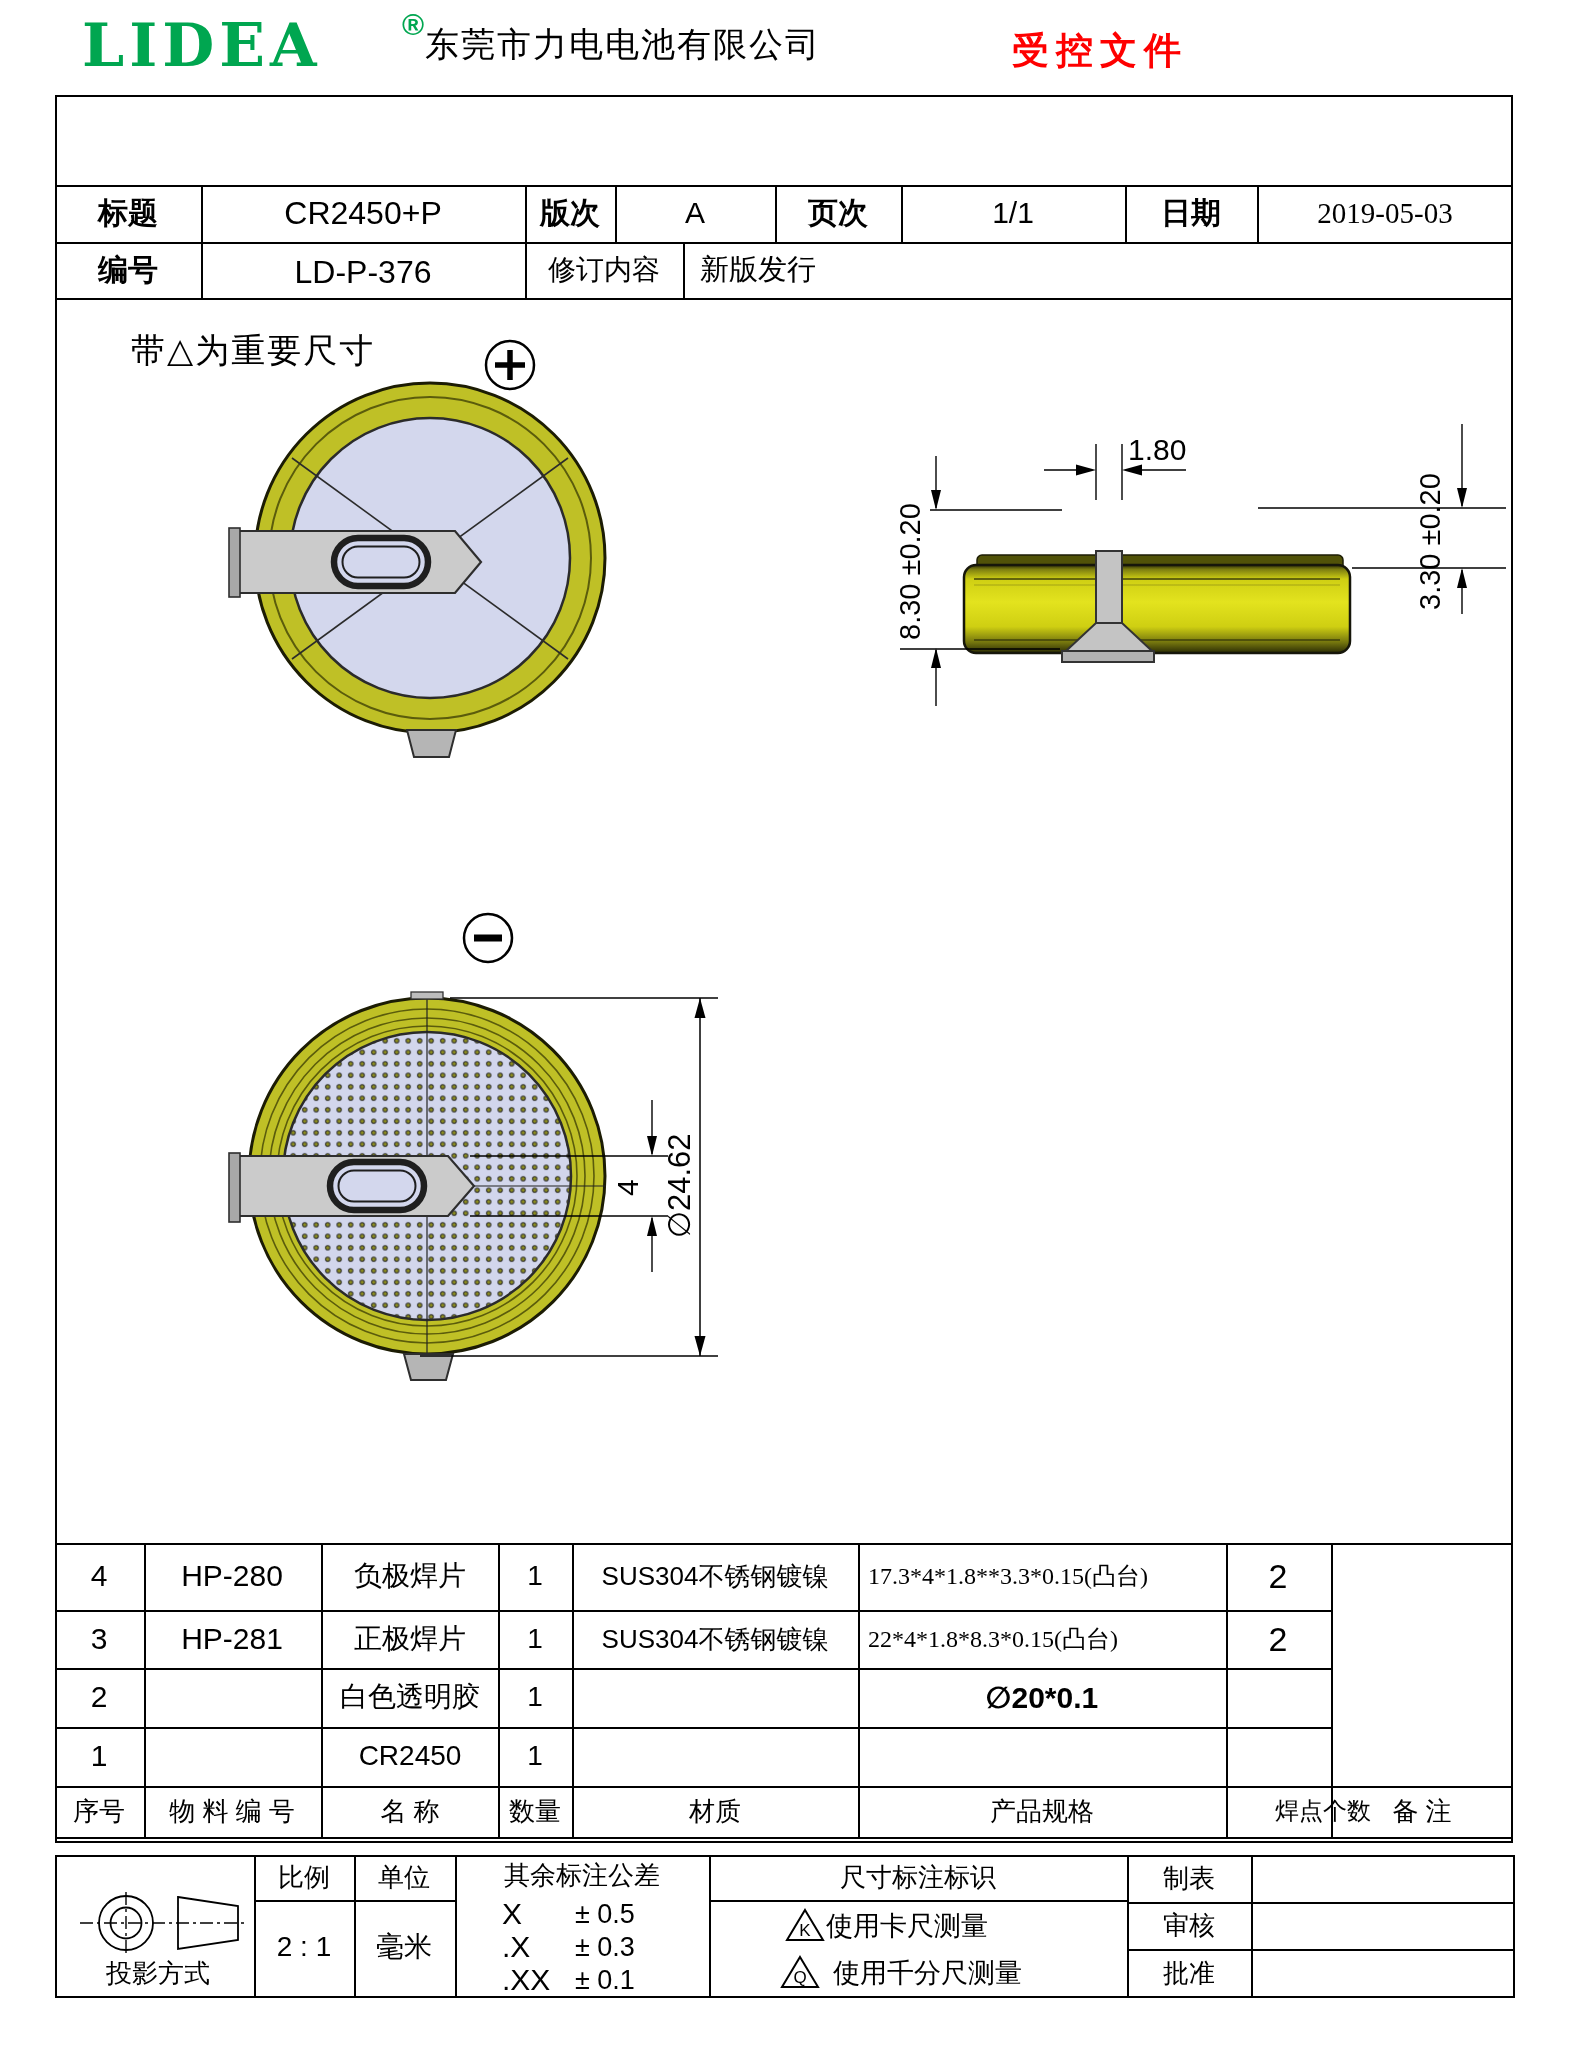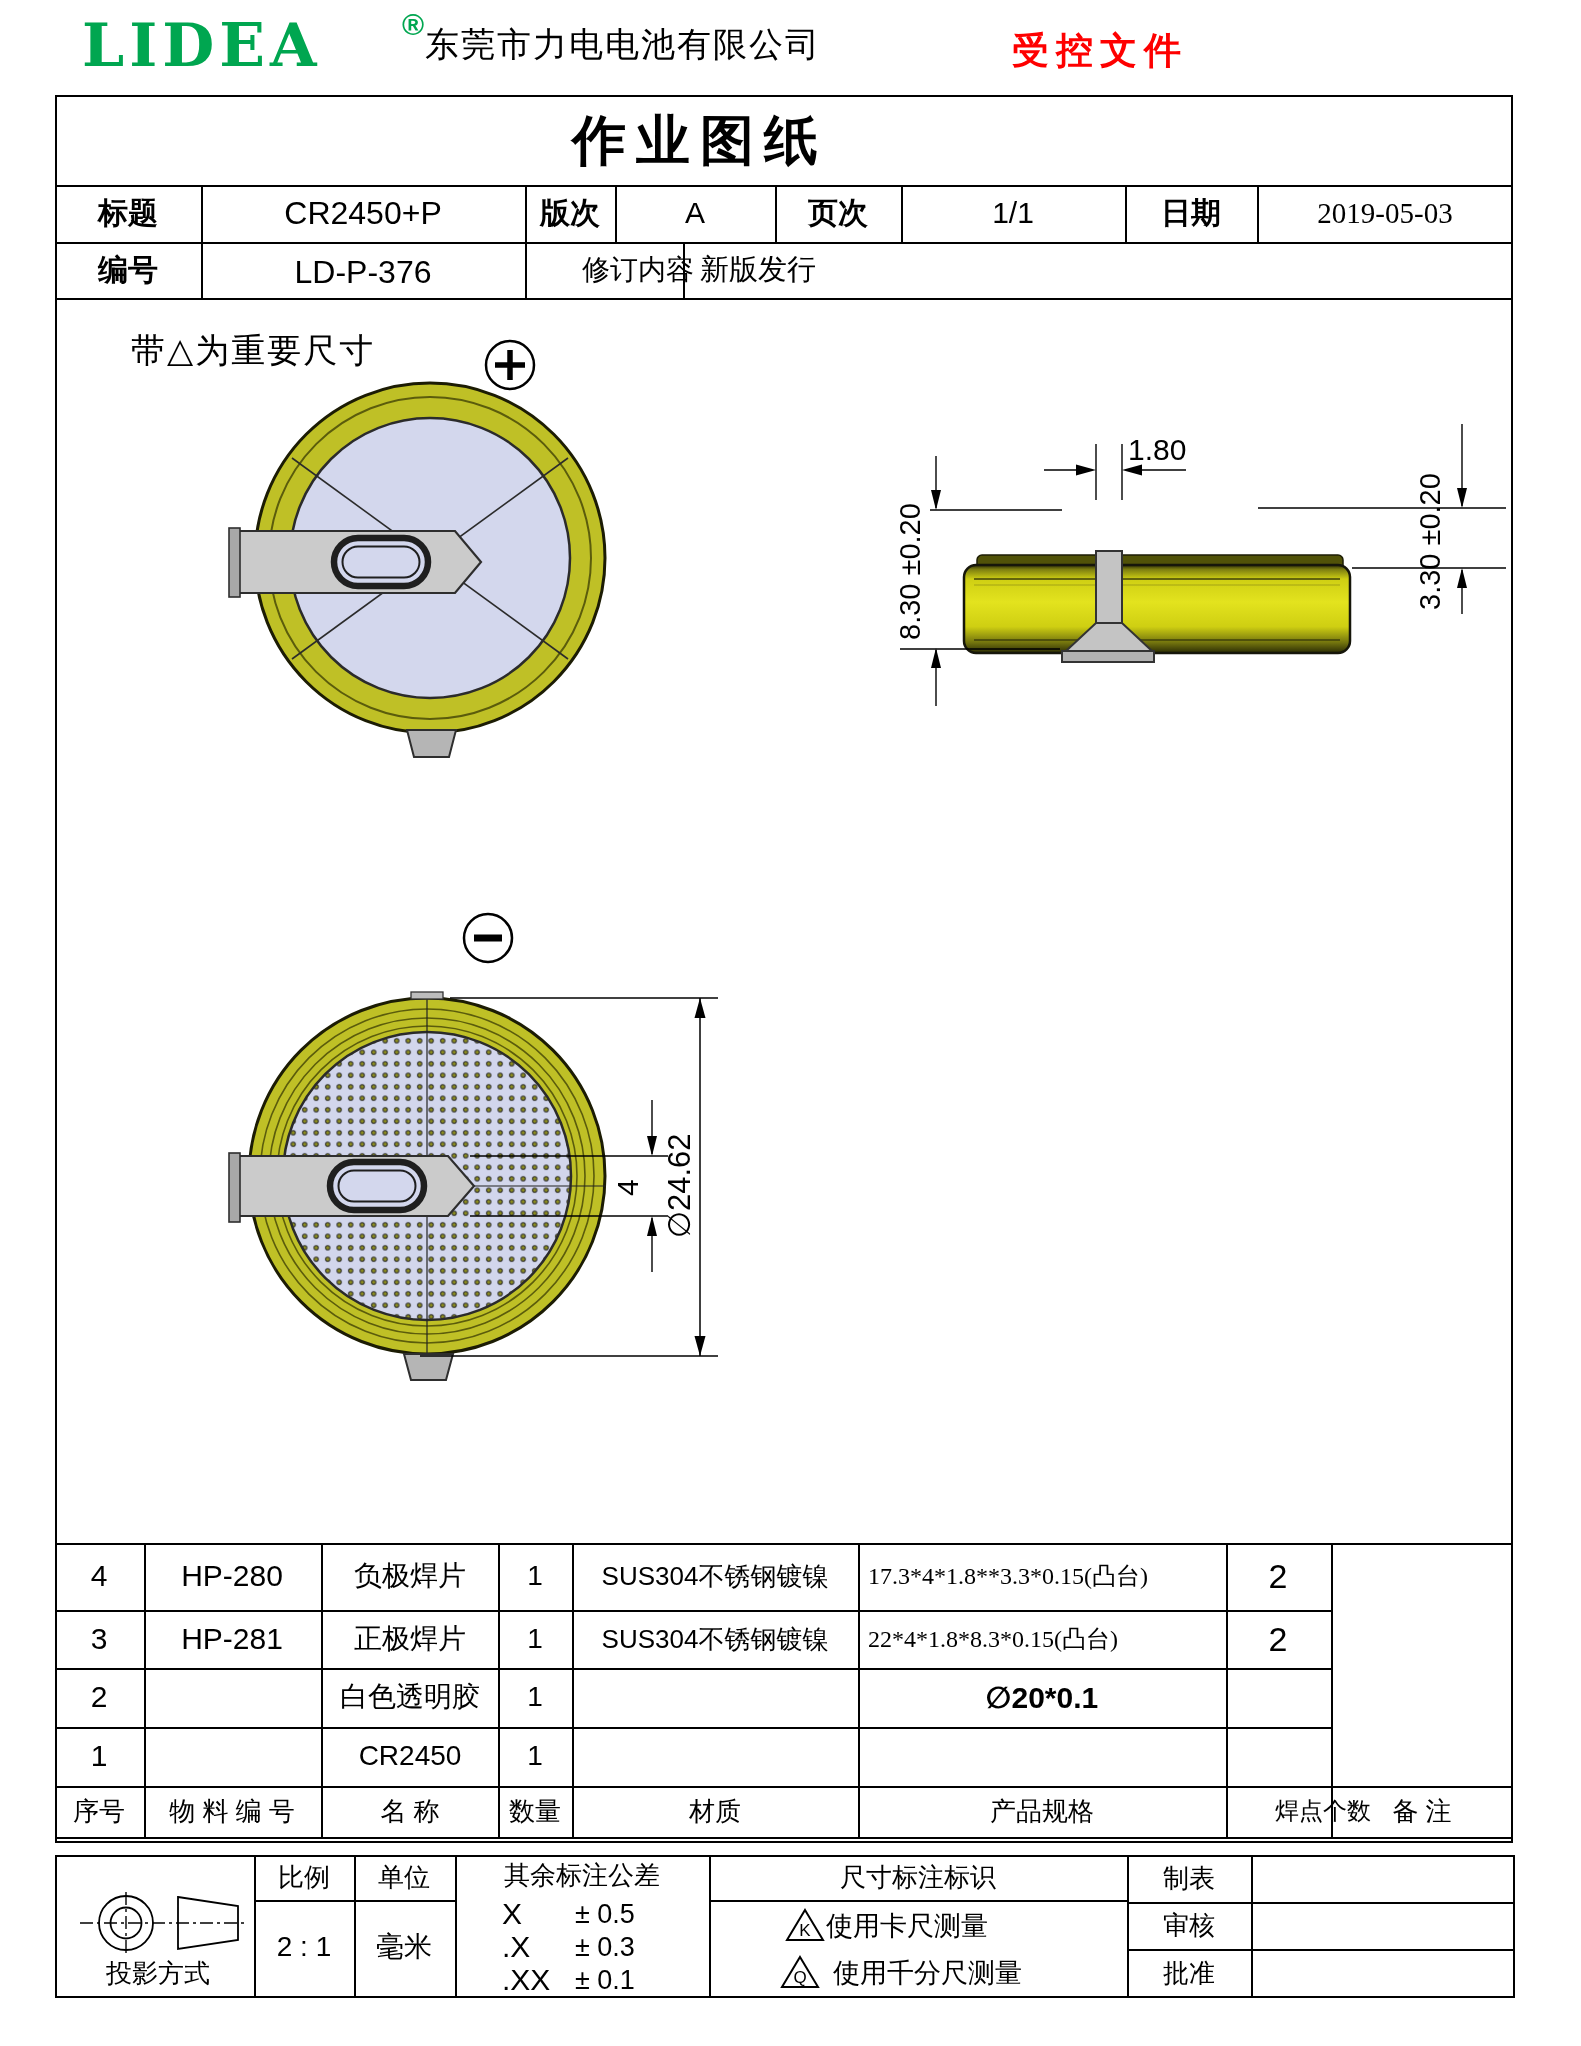--- a/index.html
+++ b/index.html
@@ -22,21 +22,20 @@
   <div class="t b" style="left:82px;top:10px;font-size:60px;letter-spacing:5px;color:#00a650;font-family:'DejaVu Serif','Liberation Serif',serif;">LIDEA</div>
   <div class="t b" style="left:402px;top:8px;font-size:30px;color:#00a650;">®</div>
   <div class="t" style="left:425px;top:22px;font-size:34px;letter-spacing:2px;">东莞市力电电池有限公司</div>
   <div class="t b song" style="left:1012px;top:26px;font-size:37px;letter-spacing:7px;color:#fe0000;">受控文件</div>
 
   <div class="hl" style="left:55px;top:95px;width:1458px;"></div>
   <div class="vl" style="left:55px;top:95px;height:1748px;"></div>
   <div class="vl" style="left:1511px;top:95px;height:1748px;"></div>
   <div class="hl" style="left:55px;top:1841px;width:1458px;"></div>
 
-  <div class="t b c" style="left:700px;top:141px;font-size:54px;letter-spacing:10px;">作业图纸</div>
   <div class="hl" style="left:55px;top:185px;width:1458px;"></div>
 
   <div class="t b c" style="left:128px;top:213px;font-size:30px;">标题</div>
   <div class="t c" style="left:363px;top:213px;font-size:32px;">CR2450+P</div>
   <div class="t b c" style="left:570px;top:213px;font-size:30px;">版次</div>
   <div class="t c" style="left:695px;top:213px;font-size:30px;">A</div>
   <div class="t b c" style="left:838px;top:213px;font-size:30px;">页次</div>
   <div class="t c" style="left:1013px;top:213px;font-size:30px;">1/1</div>
   <div class="t b c" style="left:1191px;top:213px;font-size:30px;">日期</div>
   <div class="t c song" style="left:1385px;top:213px;font-size:29px;">2019-05-03</div>
@@ -44,21 +43,21 @@
   <div class="vl" style="left:525px;top:185px;height:113px;"></div>
   <div class="vl" style="left:615px;top:185px;height:57px;"></div>
   <div class="vl" style="left:775px;top:185px;height:57px;"></div>
   <div class="vl" style="left:901px;top:185px;height:57px;"></div>
   <div class="vl" style="left:1125px;top:185px;height:57px;"></div>
   <div class="vl" style="left:1257px;top:185px;height:57px;"></div>
   <div class="hl" style="left:55px;top:242px;width:1458px;"></div>
 
   <div class="t b c" style="left:128px;top:270px;font-size:30px;">编号</div>
   <div class="t c" style="left:363px;top:272px;font-size:32px;">LD-P-376</div>
-  <div class="t c" style="left:604px;top:270px;font-size:28px;margin-left:34px;">修订内容</div>
+  <div class="t c" style="left:604px;top:270px;font-size:28px;">修订内容</div>
   <div class="t cy" style="left:700px;top:270px;font-size:29px;">新版发行</div>
   <div class="vl" style="left:201px;top:242px;height:56px;"></div>
   <div class="vl" style="left:683px;top:242px;height:56px;"></div>
   <div class="hl" style="left:55px;top:298px;width:1458px;"></div>
 
   <div class="t" style="left:90px;top:328px;font-size:34px;letter-spacing:2px;margin-left:41px;">带△为重要尺寸</div>
 
   <svg style="position:absolute;left:55px;top:298px;" width="1458" height="1245" viewBox="55 298 1458 1245">
     <defs>
       <linearGradient id="sideGrad" x1="0" y1="0" x2="0" y2="1">

